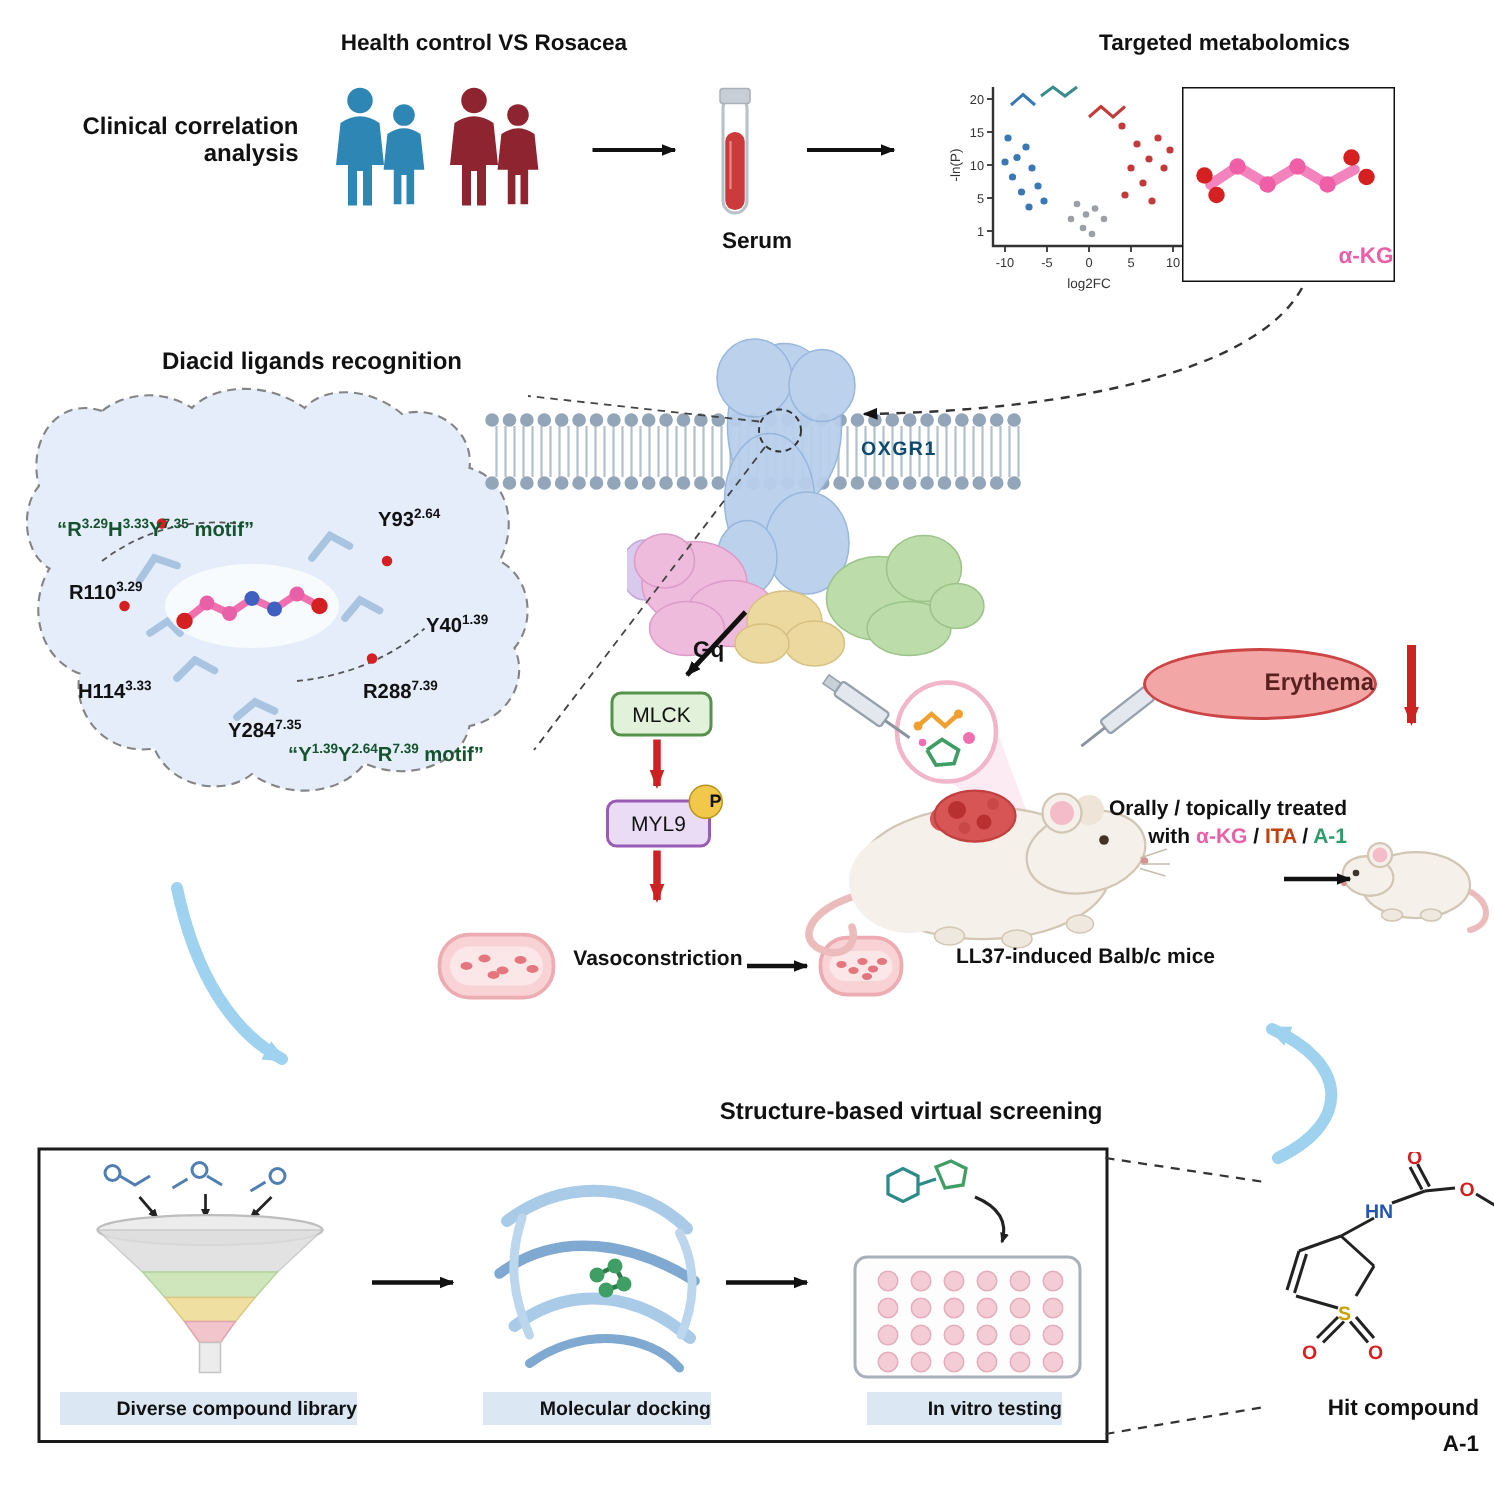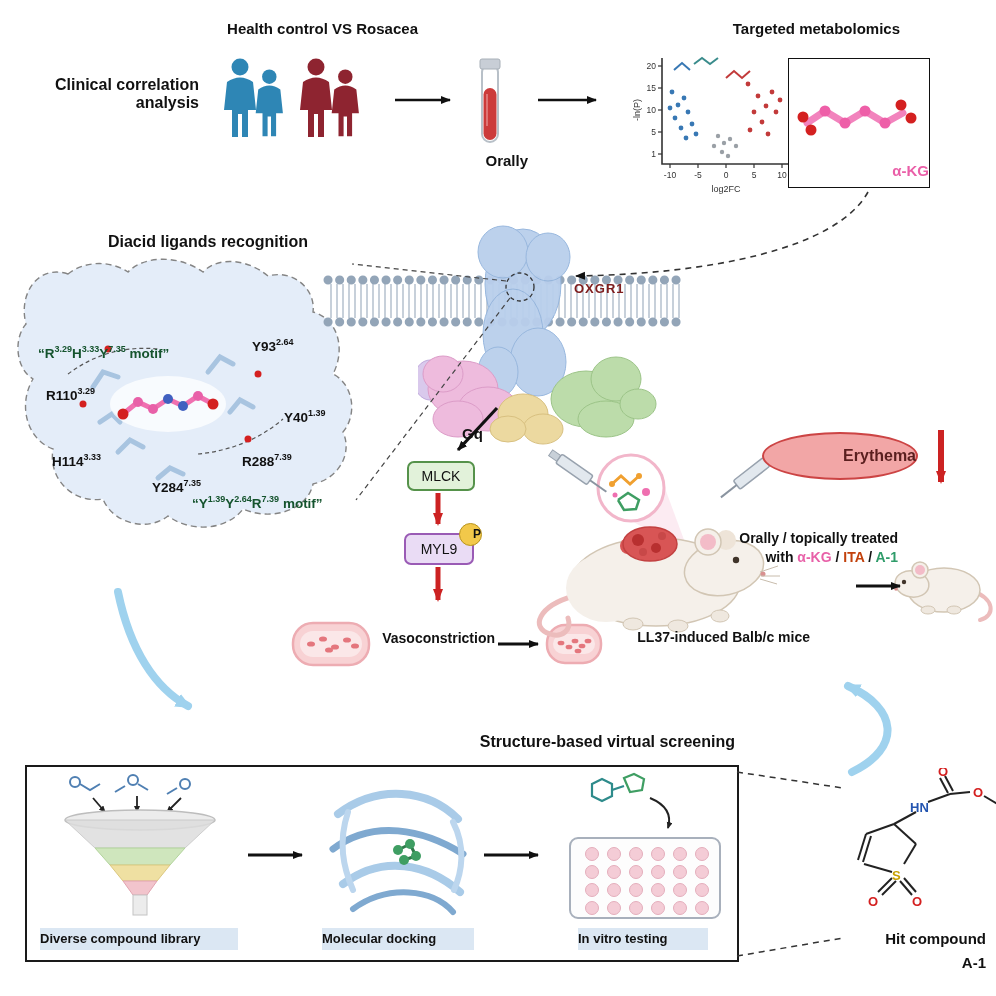--- a/index.html
+++ b/index.html
@@ -9,21 +9,21 @@
   .b{font-weight:bold}
   .ctr{text-align:right}
   sup{font-size:9px;font-weight:bold;vertical-align:super}
   .red{color:#14532d}
   .pink{color:#e860a8}
   .orange{color:#c2410c}
   .green{color:#2f9c6a}
   .title16{font-size:16px;font-weight:bold}
   .title15{font-size:15px;font-weight:bold}
   .res{font-size:13.5px;font-weight:bold;white-space:nowrap}
-  .lbl{background:#dbe7f3;font-weight:bold;font-size:13px;text-align:left;
+  .lbl{background:#dbe7f3;font-weight:bold;font-size:13px;text-align:right;
        line-height:22px;height:22px}
   .pillbox{border-radius:7px;text-align:center;font-weight:normal;font-size:14px}
   .z10{z-index:10}.z5{z-index:5}.z2{z-index:2}.z1{z-index:1}
 </style>
 </head>
 <body>
 
 <div class="abs title16 ctr z10" style="left:14px;top:76px;width:185px">
   <div>Clinical correlation</div>
   <div>analysis</div>
@@ -43,21 +43,21 @@
   <use href="#prs" fill="#8e2430" transform="translate(76,6)"></use>
   <use href="#prs" fill="#8e2430" transform="translate(108,17) scale(0.85)"></use>
 </svg>
 
 <svg class="abs z2" style="left:470px;top:56px" width="40" height="92">
   <rect x="12" y="8" width="16" height="78" rx="8" fill="#fff" stroke="#b8c0c8" stroke-width="2"></rect>
   <rect x="13.5" y="32" width="13" height="52" rx="6.5" fill="#cc3b3b"></rect>
   <rect x="10" y="3" width="20" height="10" rx="2" fill="#c8ced6" stroke="#a8b0b8" stroke-width="1"></rect>
   <line x1="17" y1="38" x2="17" y2="70" stroke="#e58a8a" stroke-width="1.5"></line>
 </svg>
-<div class="abs title15 ctr z10" style="left:452px;top:152px;width:76px">Orally</div>
+<div class="abs title15 ctr z10" style="left:452px;top:152px;width:76px">Serum</div>
 
 <div class="abs title15 ctr z10" style="left:690px;top:20px;width:210px">Targeted metabolomics</div>
 
 <svg class="abs z2" style="left:628px;top:50px" width="170" height="148">
   <path d="M34,8 V114 H160" fill="none" stroke="#333" stroke-width="1.6"></path>
   <g stroke="#333" stroke-width="1.2">
     <line x1="30" y1="16" x2="34" y2="16"></line>
       <line x1="30" y1="38" x2="34" y2="38"></line>
     <line x1="30" y1="60" x2="34" y2="60"></line>
       <line x1="30" y1="82" x2="34" y2="82"></line>
@@ -218,21 +218,21 @@
     <ellipse cx="90" cy="207" rx="18" ry="13"></ellipse>
   </g>
   <g fill="#bcdcaa" stroke="#9cc488" stroke-width="1">
     <ellipse cx="168" cy="177" rx="35" ry="28"></ellipse>
       <ellipse cx="198" cy="157" rx="25" ry="22"></ellipse>
     <ellipse cx="188" cy="197" rx="28" ry="18"></ellipse>
       <ellipse cx="220" cy="182" rx="18" ry="15"></ellipse>
   </g>
 </svg>
 
-<div class="abs b z5" style="left:574px;top:281px;font-size:13px;letter-spacing:1px;color:#7f1d1d">OXGR1</div>
+<div class="abs b z5" style="left:574px;top:291px;font-size:13px;letter-spacing:1px;color:#0c4a6e">OXGR1</div>
 
 <div class="abs b z10" style="left:462px;top:425px;font-size:15px">Gq</div>
 
 <div class="abs pillbox z10" style="left:407px;top:461px;width:64px;height:26px;line-height:26px;background:#e2f2da;border:2px solid #55924a">MLCK</div>
 
 <div class="abs pillbox z10" style="left:404px;top:533px;width:66px;height:28px;line-height:28px;background:#eadcf5;border:2px solid #9a5bb5">MYL9</div>
 <div class="abs b ctr z10" style="left:459px;top:523px;width:21px;height:21px;line-height:21px;border-radius:50%;background:#f2c84a;border:1.5px solid #b8941f;font-size:12px">P</div>
 
 <svg class="abs z2" style="left:291px;top:617px" width="80" height="54">
   <rect x="2" y="6" width="76" height="42" rx="20" fill="#f8d2d4" stroke="#edacb2" stroke-width="2.5"></rect>

